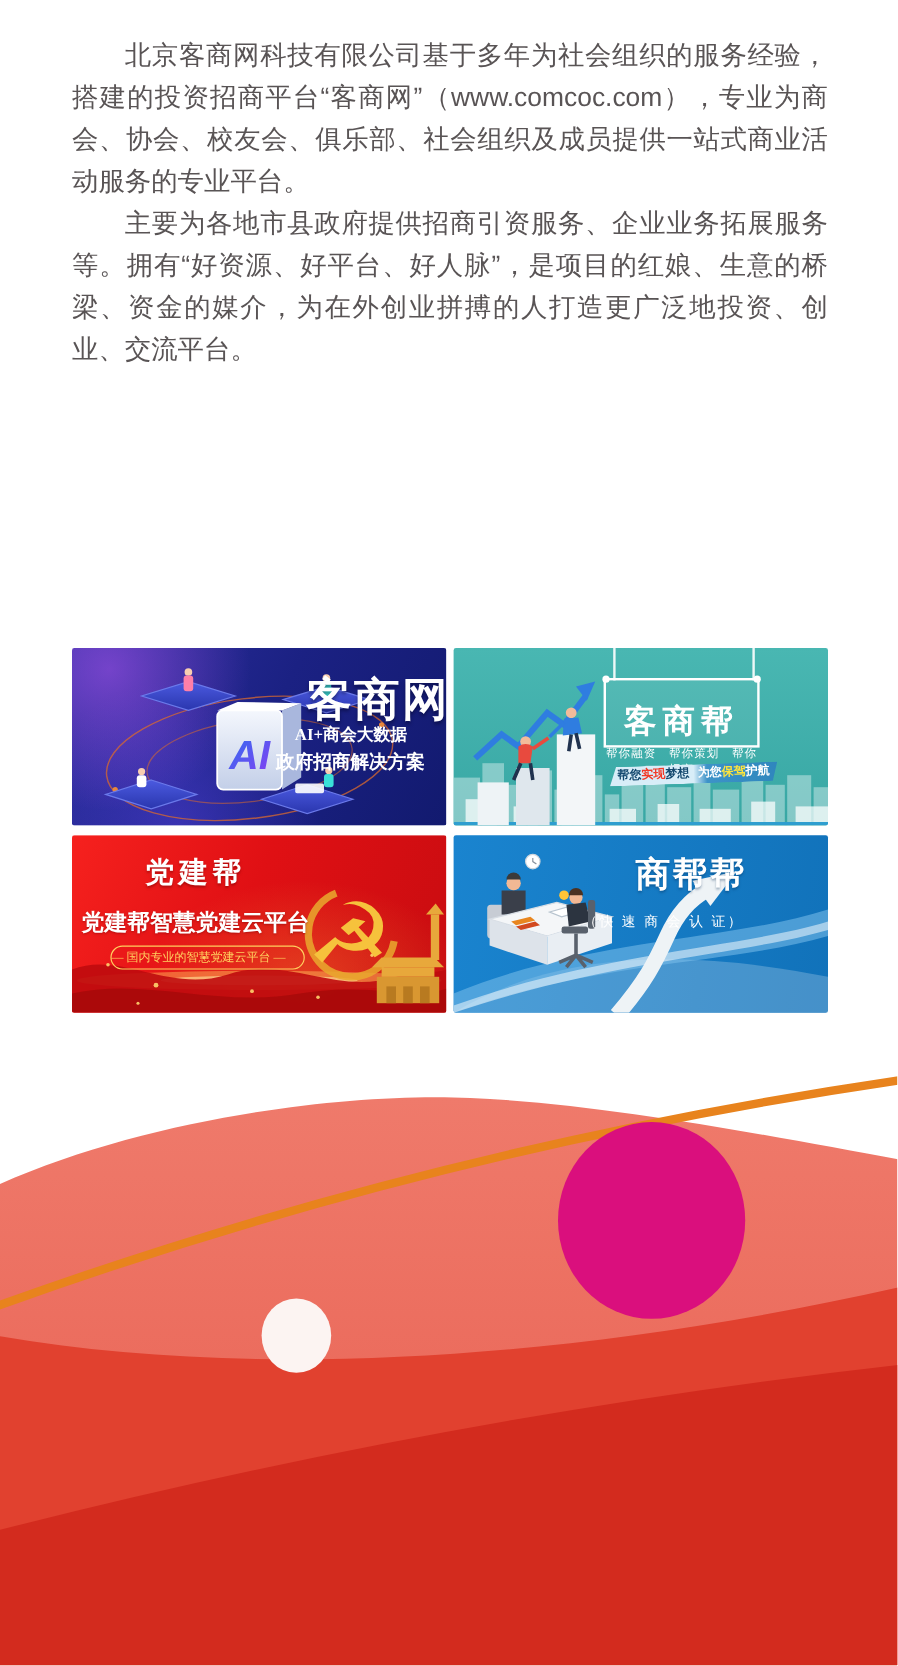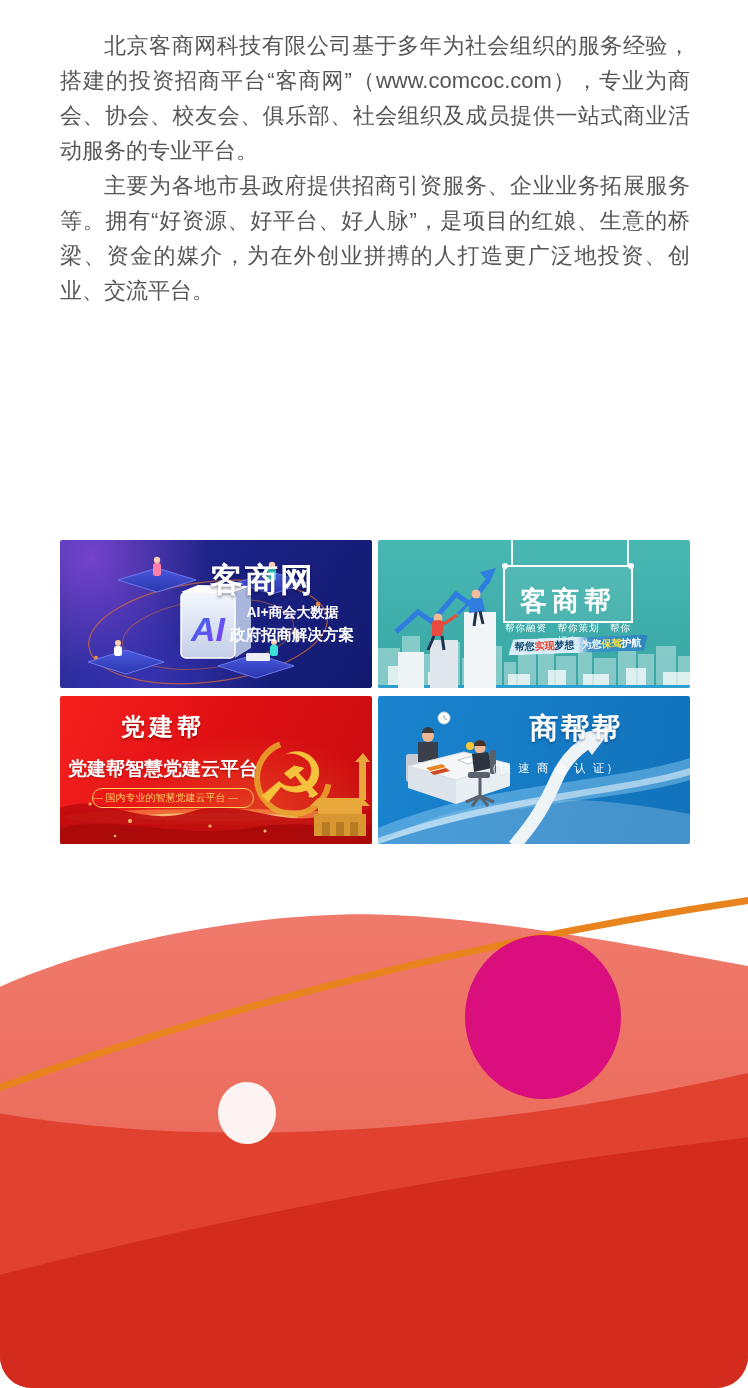--- a/index.html
+++ b/index.html
@@ -1,39 +1,39 @@
 <!DOCTYPE html>
 <html><head>
 <meta charset="utf-8">
 <style>
   html,body{margin:0;padding:0;background:#ffffff;}
   .page{position:relative;width:748px;height:1388px;background:#fff;overflow:hidden;
-        font-family:"Liberation Sans","DejaVu Sans",sans-serif;border-radius:32px;}
+        font-family:"Liberation Sans","DejaVu Sans",sans-serif;}
   .abs{position:absolute;}
 
   
   .article{position:absolute;top:28px;left:60px;width:630px;color:#595455;
            font-size:22px;line-height:35px;text-align:justify;}
   .article p{margin:0;text-indent:2em;}
 
   
   .banner{position:absolute;width:312px;height:148px;overflow:hidden;border-radius:2px;}
   #b1{left:60px;top:540px;background:
       radial-gradient(circle at 10% 12%, rgba(190,90,250,.5), rgba(190,90,250,0) 38%),
       radial-gradient(circle at 28% 100%, rgba(90,70,230,.45), rgba(90,70,230,0) 45%),
       linear-gradient(118deg,#2d2f9f,#1b2183 50%,#121a6f);}
   #b2{left:378px;top:540px;background:linear-gradient(180deg,#49b7b2,#38a7a4);}
   #b3{left:60px;top:696px;background:
       radial-gradient(ellipse at 62% 80%, rgba(255,170,60,.30), rgba(255,170,60,0) 48%),
       linear-gradient(115deg,#f6211e,#e01014 45%,#c70c10);}
   #b4{left:378px;top:696px;background:linear-gradient(100deg,#1a84cf,#1172ba);}
 
-  .b1-title{left:150px;top:18px;width:165px;text-align:left;font-size:33px;font-weight:bold;
+  .b1-title{left:150px;top:18px;width:165px;text-align:right;font-size:38px;font-weight:bold;
             color:#fff;letter-spacing:2px;text-shadow:0 2px 3px rgba(0,0,30,.4);}
-  .b1-sub1{left:150px;top:64px;width:165px;text-align:center;font-size:14px;font-weight:bold;color:#fff;}
+  .b1-sub1{left:150px;top:64px;width:165px;text-align:center;font-size:14px;font-weight:bold;color:#fff;font-family:Liberation Serif, serif;}
   .b1-sub2{left:142px;top:85px;width:180px;text-align:center;font-size:15.5px;font-weight:bold;color:#fff;}
 
   .b2-string{top:0;width:2px;height:27px;background:rgba(255,255,255,.9);}
   .b2-sign{left:125px;top:25px;width:126px;height:54px;border:2px solid #fff;
            background:rgba(255,255,255,.07);text-align:center;}
   .b2-sign .dot{position:absolute;top:-4px;width:6px;height:6px;background:#fff;border-radius:50%;}
   .b2-title{margin-top:16px;font-size:27px;font-weight:bold;color:#fff;letter-spacing:5px;}
   .b2-tagline{margin-top:3px;font-size:9.5px;color:#fff;letter-spacing:1px;}
   .b2-ribbon{left:130px;top:97px;width:140px;height:16px;line-height:16px;text-align:center;
              font-size:10px;font-weight:bold;transform:rotate(-2deg);

